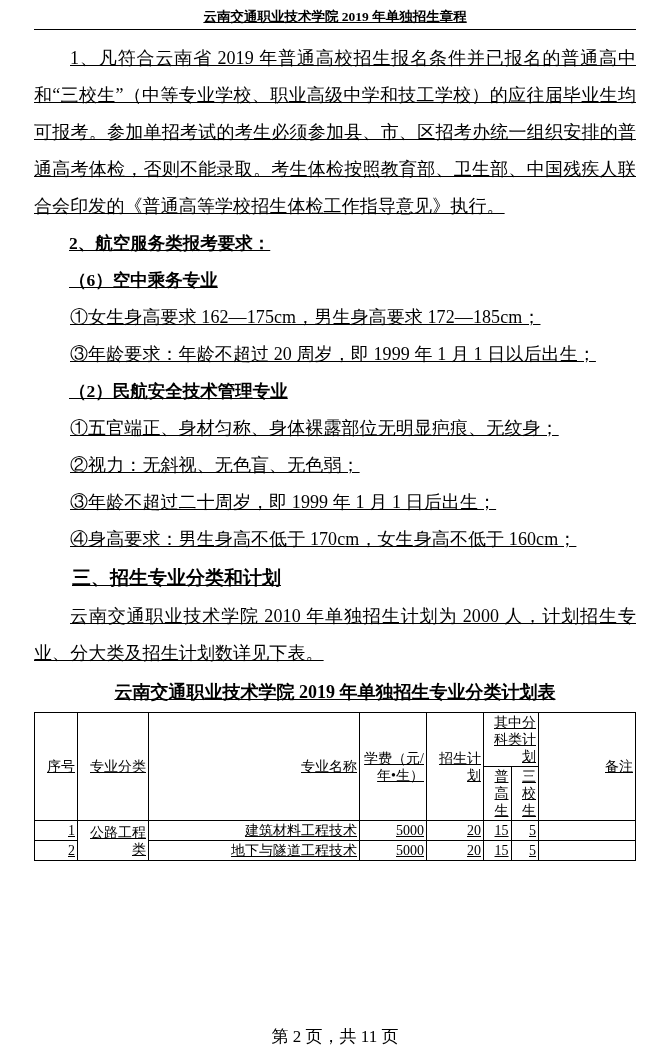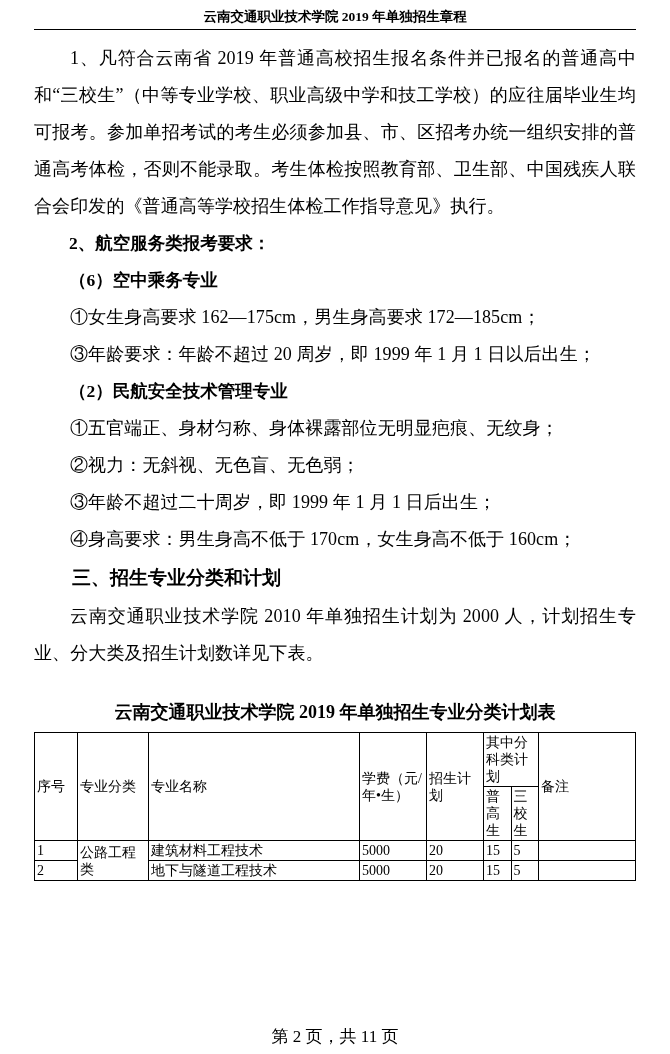--- a/index.html
+++ b/index.html
@@ -14,20 +14,21 @@
     color: #000000;
     position: relative;
     overflow: hidden;
   }
   .page {
     width: 670px;
     height: 1054px;
     box-sizing: border-box;
     padding: 8px 34px 0 34px;
     position: relative;
+    text-decoration: underline;
   }
   .header {
     text-align: center;
     font-size: 13.5px;
     font-weight: bold;
     letter-spacing: 0px;
     padding-bottom: 3px;
     border-bottom: 1.2px solid #000;
     margin-bottom: 10px;
   }
@@ -53,33 +54,33 @@
     font-size: 19px;
     line-height: 40px;
     margin: 0;
     font-weight: bold;
     text-indent: 2em;
   }
   .table-title {
     font-size: 18px;
     font-weight: bold;
     text-align: center;
-    margin-top: 28px;
+    margin-top: 8px;
     margin-bottom: 8px;
   }
   table.plan {
     border-collapse: collapse;
     width: 100%;
     font-size: 14px;
     table-layout: fixed;
   }
   table.plan td, table.plan th {
     border: 1px solid #000;
     padding: 1px 2px;
-    text-align: left;
+    text-align: right;
     vertical-align: middle;
     font-weight: normal;
     line-height: 17px;
   }
   table.plan th {
     font-weight: normal;
   }
   .col-no { width: 38px; }
   .col-cat { width: 66px; }
   .col-name { width: 206px; }

